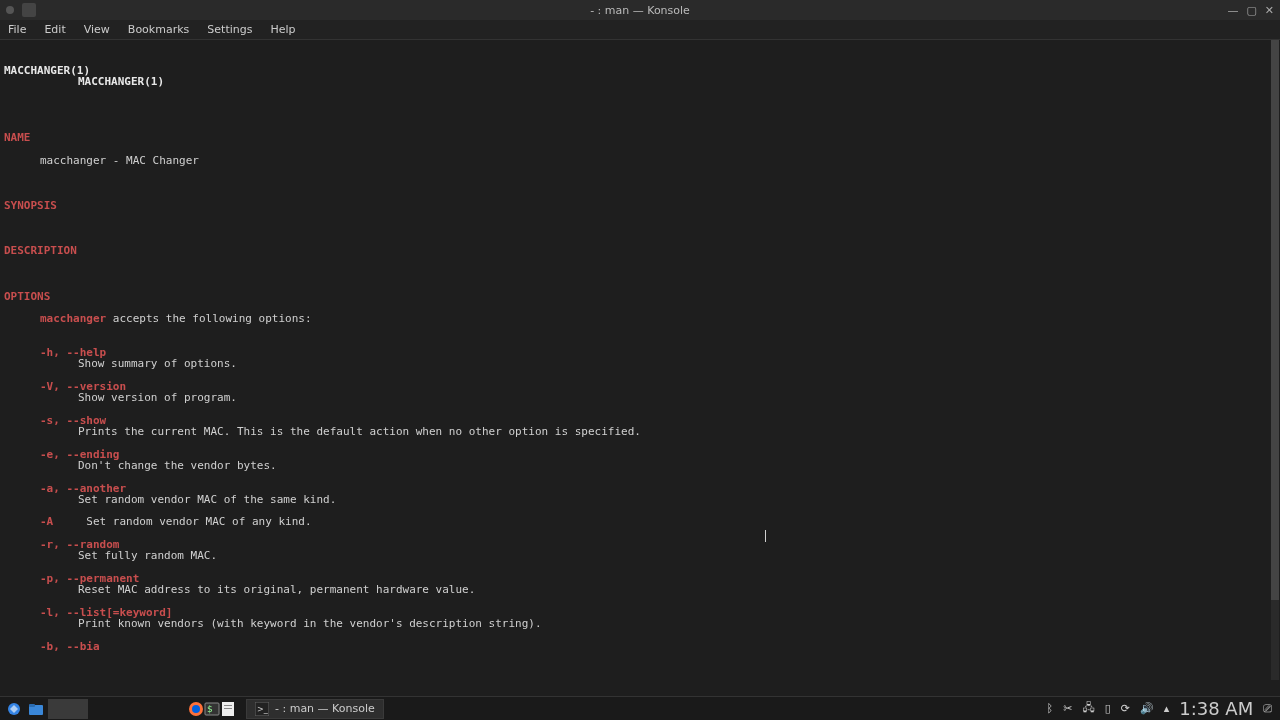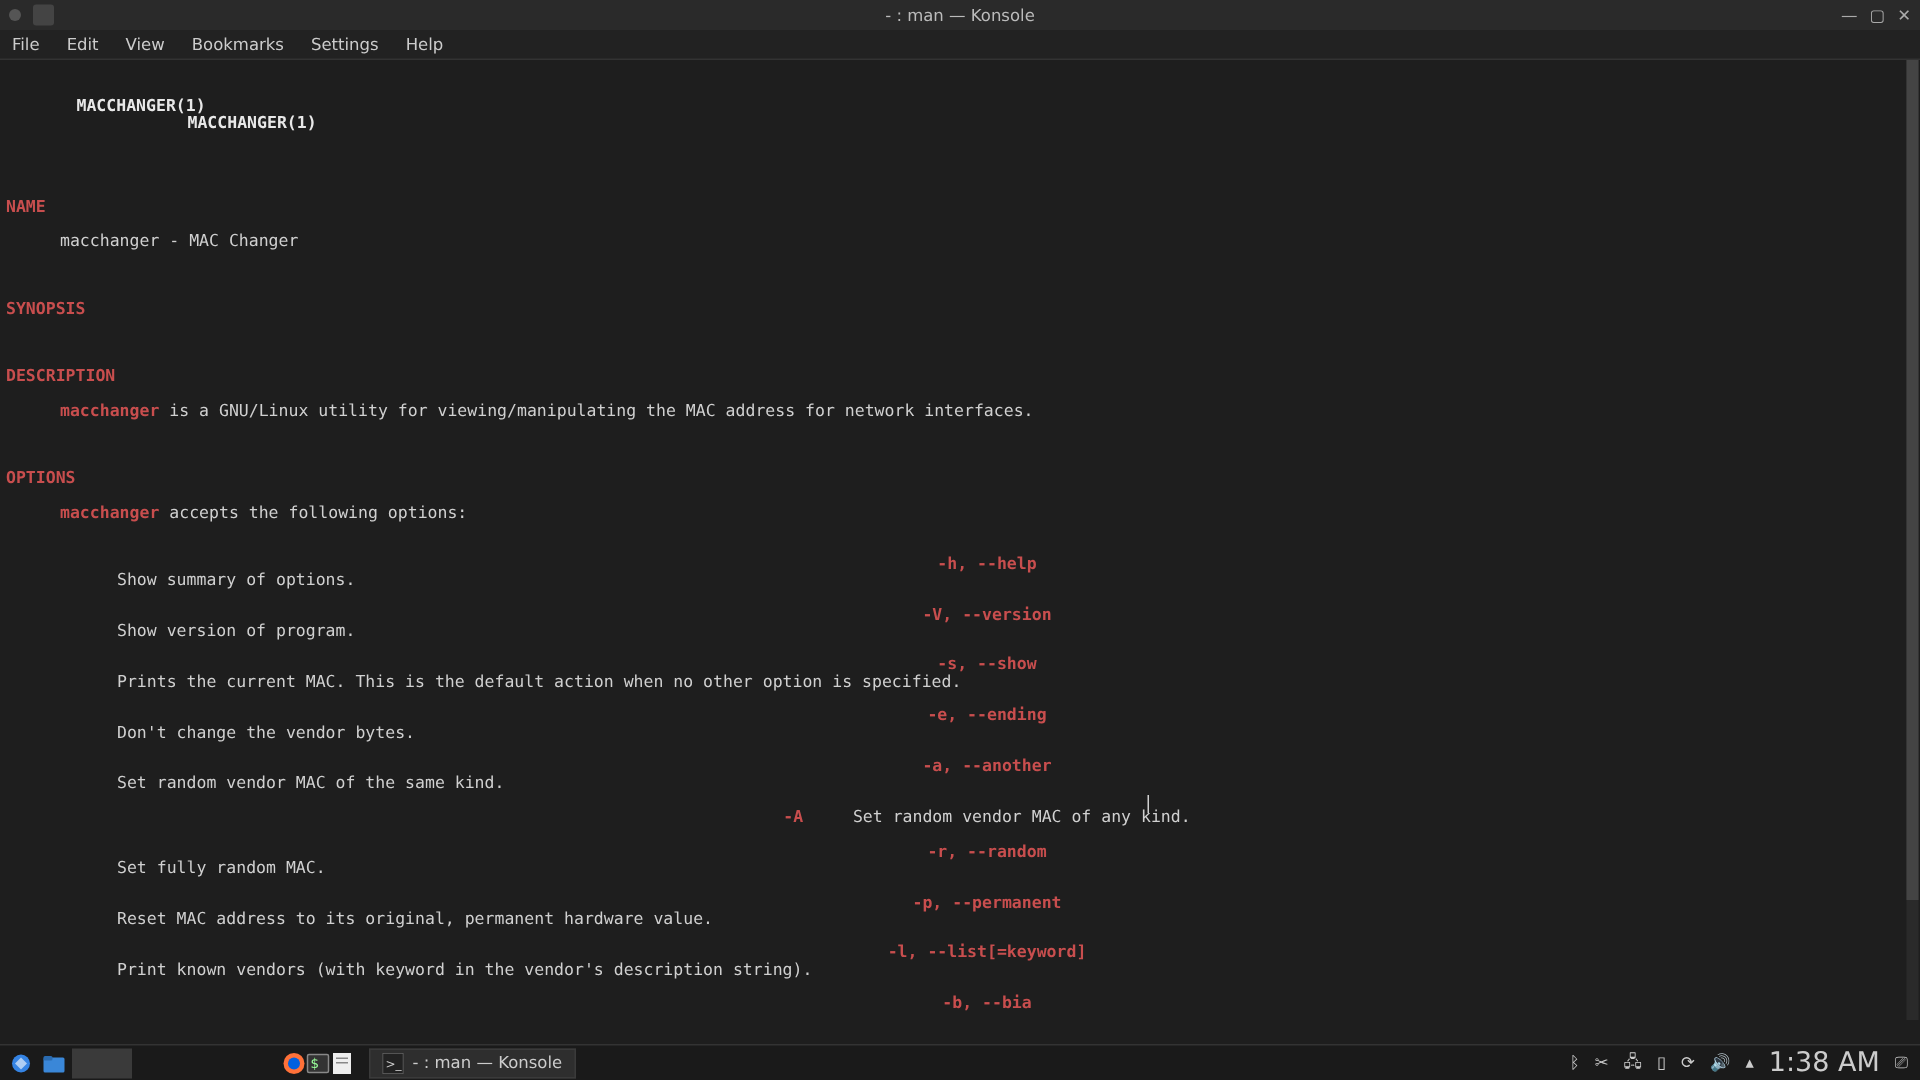--- a/index.html
+++ b/index.html
@@ -42,30 +42,30 @@
 }
 .menubar span { cursor: pointer; }
 .terminal {
   padding: 2px 4px 0 4px;
   white-space: pre;
   line-height: 11.3px;
   height: calc(720px - 20px - 20px - 24px);
   overflow: hidden;
   position: relative;
 }
-.bold { font-weight: bold; color: #e8e8e8; margin-left: 47px; }
+.bold { font-weight: bold; color: #e8e8e8; }
 .red { color: #c84e4e; font-weight: bold; }
 .green { color: #5fb55f; }
 .text-cursor {
   position: absolute;
   width: 1px; height: 12px;
   background: #d0d0d0;
   left: 765px; top: 490px;
 }
-.optline { padding-left: 36px; text-align: center; }
+.optline { padding-left: 36px; }
 .optdesc { padding-left: 74px; }
 .ind1 { padding-left: 36px; }
 .taskbar {
   position: absolute;
   bottom: 0; left: 0; right: 0;
   height: 24px;
   background: #1a1a1a;
   border-top: 1px solid #333;
   display: flex;
   align-items: center;
@@ -125,21 +125,20 @@
 <span class="bold">MACCHANGER(1)</span>
 <div class="optdesc"><span class="bold">MACCHANGER(1)</span></div>
 </div>
 <div>&nbsp;</div>
 <div><span class="red">NAME</span></div>
 <div class="ind1">macchanger - MAC Changer</div>
 <div>&nbsp;</div>
 <div><span class="red">SYNOPSIS</span></div>
 <div>&nbsp;</div>
 <div><span class="red">DESCRIPTION</span></div>
-<div class="ind1"><span class="red">macchanger</span><span> is a GNU/Linux utility for viewing/manipulating the MAC address for network interfaces.</span></div>
 <div>&nbsp;</div>
 <div><span class="red">OPTIONS</span></div>
 <div class="ind1"><span class="red">macchanger</span><span> accepts the following options:</span></div>
 <div id="options-container"><div>&nbsp;</div><div class="optline"><span class="red">-h, --help</span></div><div class="optdesc">Show summary of options.</div><div>&nbsp;</div><div class="optline"><span class="red">-V, --version</span></div><div class="optdesc">Show version of program.</div><div>&nbsp;</div><div class="optline"><span class="red">-s, --show</span></div><div class="optdesc">Prints the current MAC. This is the default action when no other option is specified.</div><div>&nbsp;</div><div class="optline"><span class="red">-e, --ending</span></div><div class="optdesc">Don't change the vendor bytes.</div><div>&nbsp;</div><div class="optline"><span class="red">-a, --another</span></div><div class="optdesc">Set random vendor MAC of the same kind.</div><div>&nbsp;</div><div class="optline"><span class="red">-A</span><span>     Set random vendor MAC of any kind.</span></div><div>&nbsp;</div><div class="optline"><span class="red">-r, --random</span></div><div class="optdesc">Set fully random MAC.</div><div>&nbsp;</div><div class="optline"><span class="red">-p, --permanent</span></div><div class="optdesc">Reset MAC address to its original, permanent hardware value.</div><div>&nbsp;</div><div class="optline"><span class="red">-l, --list[=keyword]</span></div><div class="optdesc">Print known vendors (with keyword in the vendor's description string).</div><div>&nbsp;</div><div class="optline"><span class="red">-b, --bia</span></div></div>
 
 
 
 
 
 

